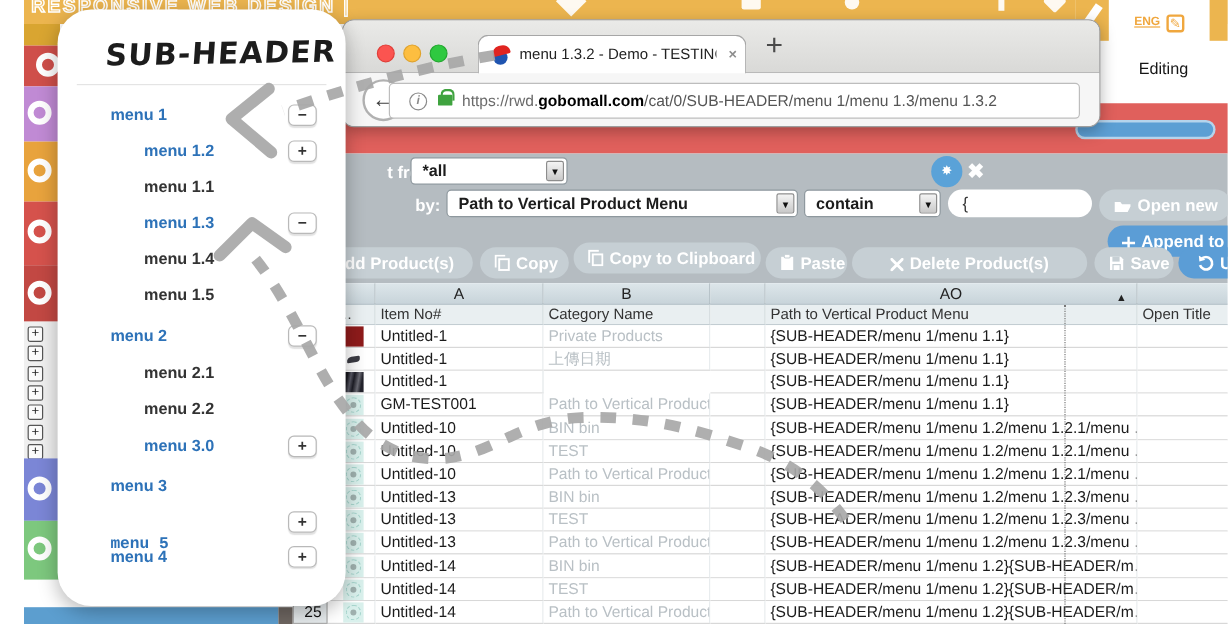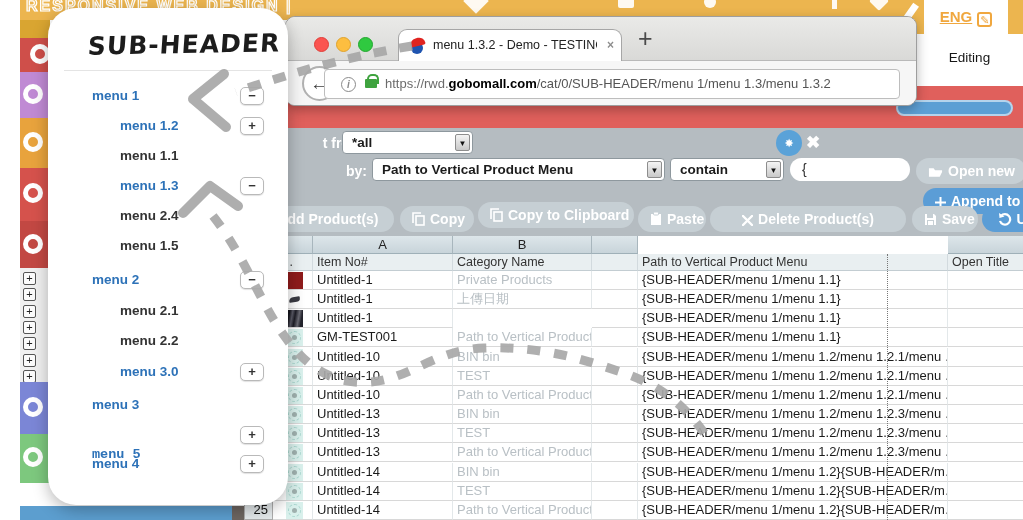--- a/index.html
+++ b/index.html
@@ -15,21 +15,21 @@
 
   
   .strip-block { left:0; width:30px; }
   .ring { position:absolute; left:3px; width:20px; height:20px; border:5px solid #fff; border-radius:50%; }
   .expander { position:absolute; left:3px; width:13px; height:13px; background:#fbfbfb; border:1px solid #555;
     font-size:11px; line-height:10px; text-align:center; color:#222; border-radius:2px; }
 
   
   #edit-area { left:876px; top:0; width:147px; height:92px; background:#fff; }
   .orange-block { position:absolute; top:0; height:34px; background:#ecb54f; overflow:hidden; }
-  #lang-label { color:#f0a73e; font-weight:bold; font-size:15px;text-decoration:underline; }
+  #lang-label { color:#f0a73e; font-weight:bold; font-size:10px;text-decoration:underline; }
   #edit-icon { display:inline-block; width:15px; height:15px; border:2px solid #f0a73e; border-radius:3px;
     color:#f0a73e; font-size:11px; line-height:12px; text-align:center; margin-left:5px; vertical-align:-2px; }
   #editing-label { color:#161616; font-size:13.5px; }
 
   
   #red-bar { left:250px; top:86px; width:773px; height:42px; background:#e0605c; border-radius:16px 16px 0 0; }
   #blue-pill { left:876px; top:100px; width:117px; height:16px; background:#5c9fd4;
     border:2px solid rgba(255,255,255,.55); border-radius:9px; }
 
   
@@ -252,20 +252,21 @@
 
   <div class="abs" id="grid">
       <div class="colcell" style="left: 0px; width: 43px;"><span></span></div>
       <div class="hdrcell" style="left: 0px; width: 43px;">u…</div>
       <div class="colcell" style="left: 43px; width: 140px;"><span>A</span></div>
       <div class="hdrcell" style="left: 43px; width: 140px;">Item No#</div>
       <div class="colcell" style="left: 183px; width: 139px;"><span>B</span></div>
       <div class="hdrcell" style="left: 183px; width: 139px;">Category Name</div>
       <div class="colcell" style="left: 322px; width: 46px;"><span></span></div>
       <div class="hdrcell" style="left: 322px; width: 46px;"></div>
+      <div class="colcell" style="left: 368px; width: 310px;"><span>AO</span><span class="sort-arrow" style="right: 8px; top: 4px; position: absolute;">▲</span></div>
       <div class="hdrcell" style="left: 368px; width: 310px;">Path to Vertical Product Menu</div>
       <div class="colcell" style="left: 678px; width: 96px;"><span></span></div>
       <div class="hdrcell" style="left: 678px; width: 96px;">Open Title</div>
       <div class="cell" style="left: 0px; top: 35px; width: 43px;">
         <div class="thumb maroon" style="left: 16px; top: 1px;"></div>
       </div>
       <div class="cell" style="left: 43px; top: 35px; width: 140px;">Untitled-1</div>
       <div class="cell gray" style="left: 183px; top: 35px; width: 139px;">Private Products</div>
       <div class="cell" style="left: 322px; top: 35px; width: 46px;"></div>
       <div class="cell" style="left: 368px; top: 35px; width: 310px;">{SUB-HEADER/menu 1/menu 1.1}</div>
@@ -401,21 +402,21 @@
     <div id="panel-title">SUB-HEADER</div>
     <div id="panel-divider"></div>
     <div id="menu-items">
         <div class="menu-item blue" style="left: 44px; top: 80px;">menu 1</div>
         <div class="toggle-btn" style="top: 79px;">−</div>
         <div class="menu-item blue" style="left: 72px; top: 110px;">menu 1.2</div>
         <div class="toggle-btn" style="top: 109px;">+</div>
         <div class="menu-item dark" style="left: 72px; top: 140px;">menu 1.1</div>
         <div class="menu-item blue" style="left: 72px; top: 170px;">menu 1.3</div>
         <div class="toggle-btn" style="top: 169px;">−</div>
-        <div class="menu-item dark" style="left: 72px; top: 200px;">menu 2.4</div>
+        <div class="menu-item dark" style="left: 72px; top: 200px;">menu 1.4</div>
         <div class="menu-item dark" style="left: 72px; top: 230px;">menu 1.5</div>
         <div class="menu-item blue" style="left: 44px; top: 264px;">menu 2</div>
         <div class="toggle-btn" style="top: 263px;">−</div>
         <div class="menu-item dark" style="left: 72px; top: 295px;">menu 2.1</div>
         <div class="menu-item dark" style="left: 72px; top: 325px;">menu 2.2</div>
         <div class="menu-item blue" style="left: 72px; top: 356px;">menu 3.0</div>
         <div class="toggle-btn" style="top: 355px;">+</div>
         <div class="menu-item blue" style="left: 44px; top: 389px;">menu 3</div>
         <div class="menu-item blue" style="left: 44px; top: 439px; font-family: Liberation Mono, monospace;">menu 5</div>
         <div class="toggle-btn" style="top: 418px;">+</div>

